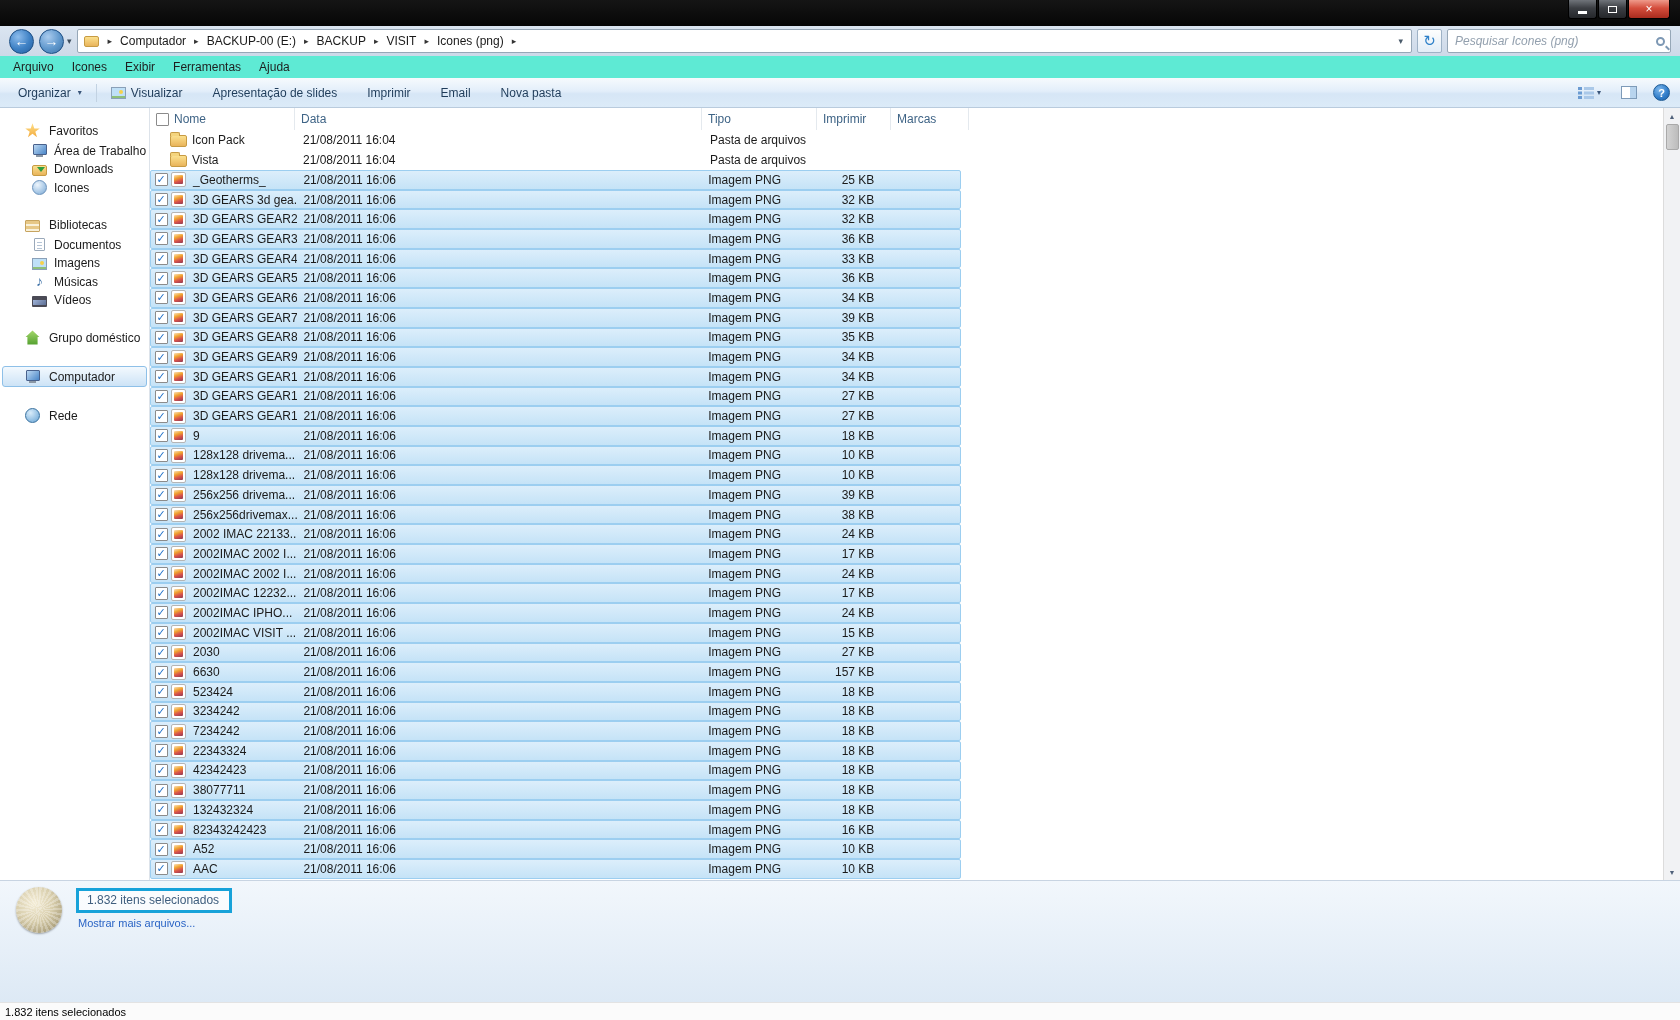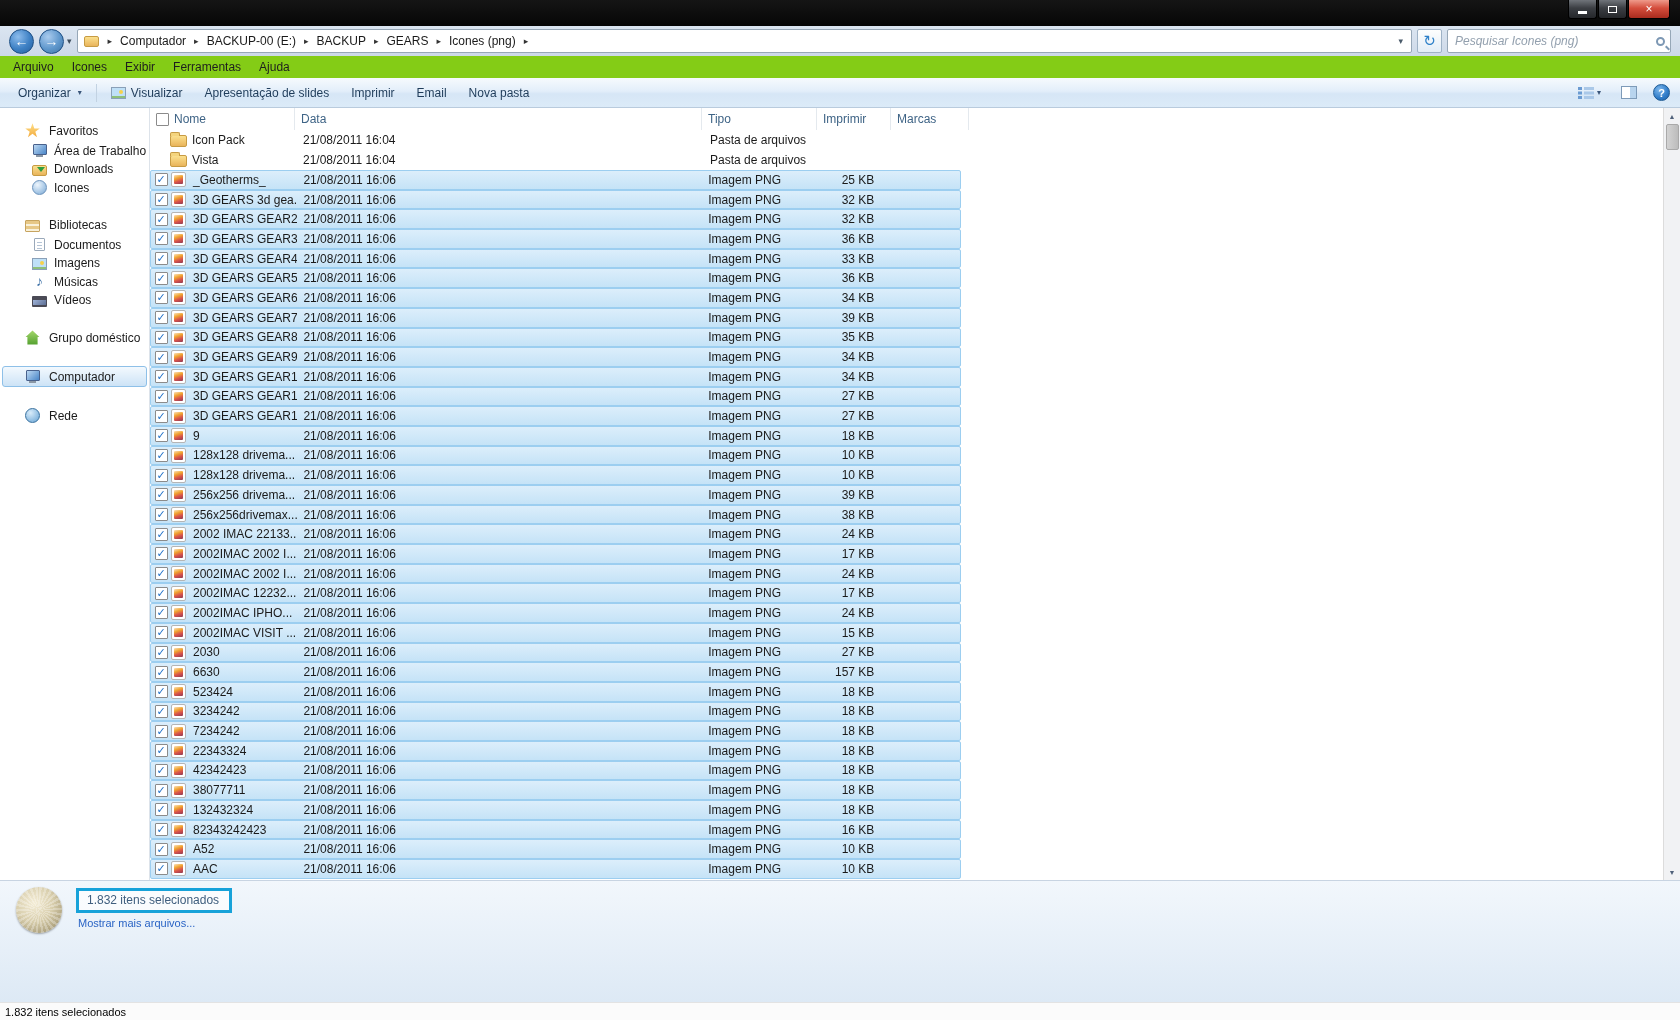--- a/index.html
+++ b/index.html
@@ -36,30 +36,30 @@
   .refreshbtn{width:25px;height:24px;flex:none;border:1px solid #9eb2c6;border-radius:2px;cursor:pointer;
     background:linear-gradient(#fdfefe,#e3edf7);color:#2f81c9;font-size:15px;display:flex;align-items:center;justify-content:center}
   .searchbox{width:224px;height:24px;flex:none;background:#fff;border:1px solid #96a7b7;border-radius:2px;
     display:flex;align-items:center;padding-right:5px}
   .searchbox input{flex:1;border:0;outline:none;font:12px "Liberation Sans",sans-serif;padding:0 7px;background:transparent;color:#222}
   .searchbox input::placeholder{font-style:italic;color:#93a0ae}
   .mag{width:9px;height:9px;border:2px solid #7d98b4;border-radius:50%;position:relative;cursor:pointer;flex:none}
   .mag::after{content:"";position:absolute;width:5px;height:2px;background:#7d98b4;transform:rotate(45deg);left:7px;top:8px}
 
   
-  .menubar{height:22px;flex:none;display:flex;align-items:center;background:#84cc16;padding-left:4px}
+  .menubar{height:22px;flex:none;display:flex;align-items:center;background:#5eead4;padding-left:4px}
   .menu-item{padding:2px 9px;cursor:pointer;color:#1e1e1e}
 
   
   .toolbar{height:30px;flex:none;display:flex;align-items:center;padding:0 10px;
     background:linear-gradient(#f6fafd,#e3eefa 45%,#d6e6f6 55%,#dcebf8);border-bottom:1px solid #b9cbdd;color:#1f3c5a}
   .tb-btn{display:flex;align-items:center;gap:5px;padding:3px 8px;border-radius:2px;cursor:pointer;white-space:nowrap}
   .tb-btn .dd{font-size:8px;color:#3a567a;margin-left:2px}
   .tb-sep{width:1px;height:18px;background:#c2d2e2;margin:0 6px}
-  .tb-buttons{display:flex;align-items:center;gap:6px}
+  .tb-buttons{display:flex;align-items:center;gap:14px}
   .tb-right{margin-left:auto;display:flex;align-items:center;gap:12px}
   .tb-iconbtn{display:flex;align-items:center;gap:3px;cursor:pointer;padding:3px 4px;border-radius:2px}
   .tb-iconbtn .dd{font-size:8px;color:#3a567a}
   .helpbtn{width:17px;height:17px;border-radius:50%;background:radial-gradient(circle at 35% 30%,#7db7ec,#2f7cc9 60%,#1f5ea2);
     border:1px solid #1d5globe594;border:1px solid #1d5a94;color:#fff;font-weight:bold;font-size:11px;display:flex;align-items:center;justify-content:center;cursor:pointer}
 
   
   .body{flex:1;display:flex;min-height:0;background:#fff}
   .sidebar{width:150px;flex:none;background:#fff;border-right:1px solid #dde3ea;padding-top:12px;overflow:hidden}
   .group{margin-bottom:18px}
@@ -185,21 +185,21 @@
   </div>
           <div class="crumb">
     <span class="crumb-label">BACKUP-00 (E:)</span>
     <span class="crumb-sep">▸</span>
   </div>
           <div class="crumb">
     <span class="crumb-label">BACKUP</span>
     <span class="crumb-sep">▸</span>
   </div>
           <div class="crumb">
-    <span class="crumb-label">GEARS</span>
+    <span class="crumb-label">VISIT</span>
     <span class="crumb-sep">▸</span>
   </div>
           <div class="crumb">
     <span class="crumb-label">Icones (png)</span>
     <span class="crumb-sep">▸</span>
   </div>
         </div>
       <span class="addr-dd">▾</span>
     </div>
     <div class="refreshbtn">↻</div>

